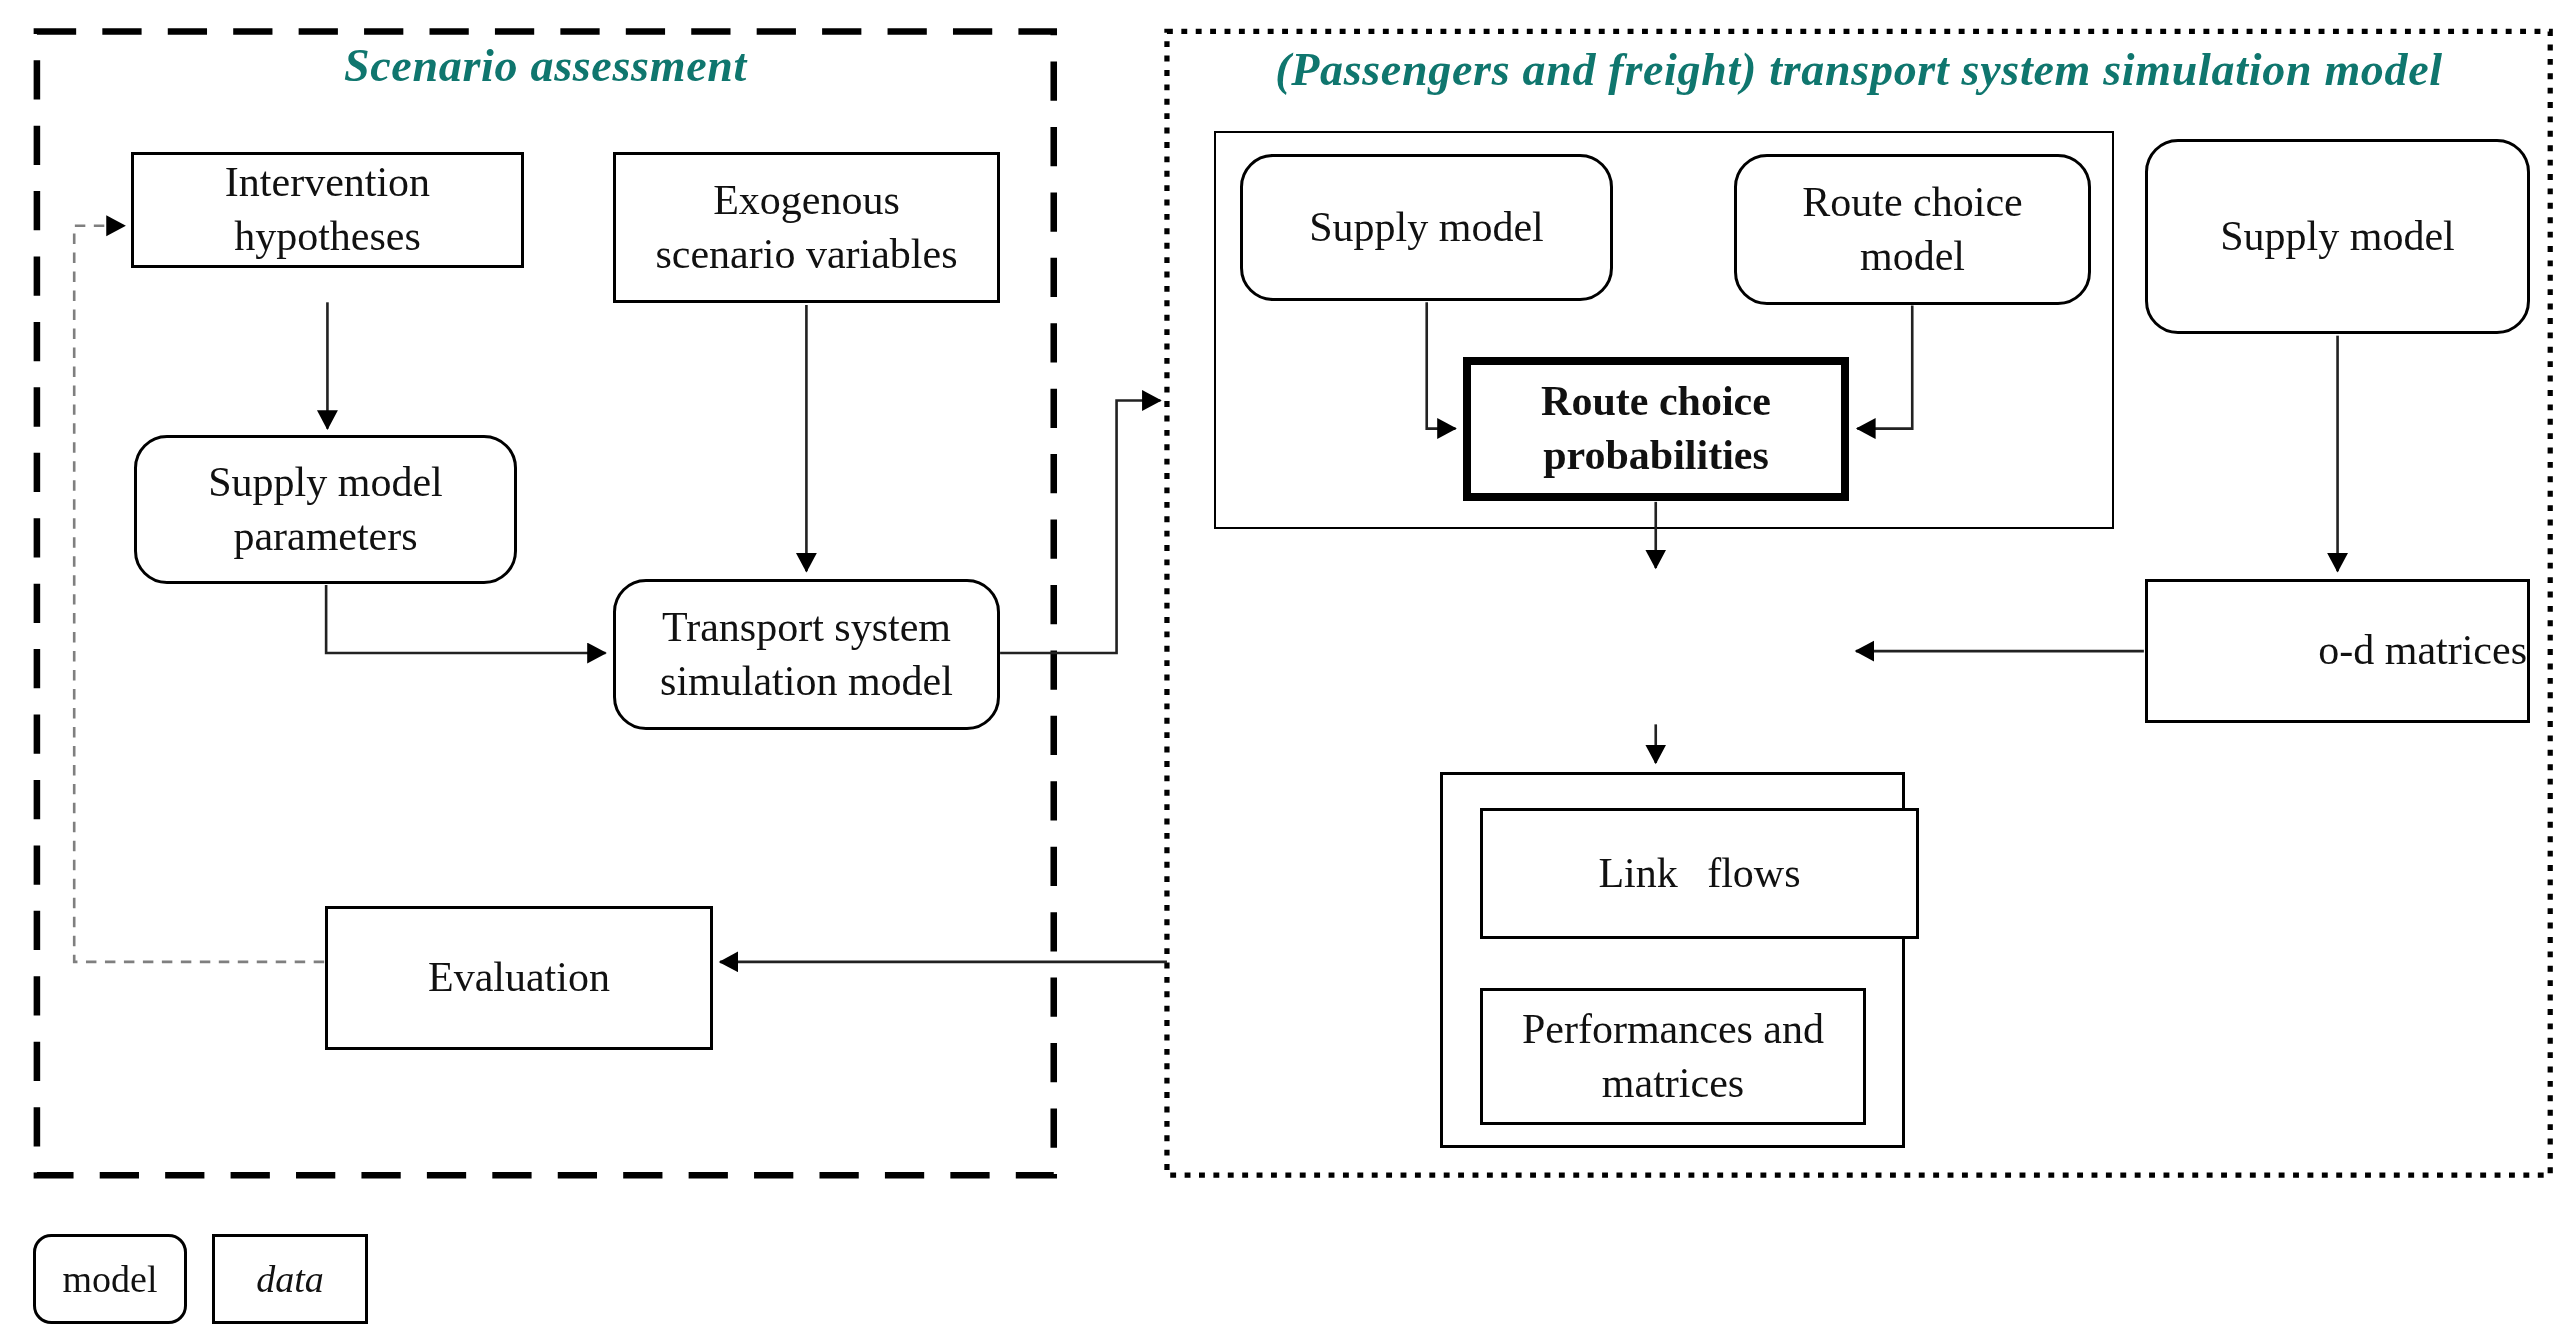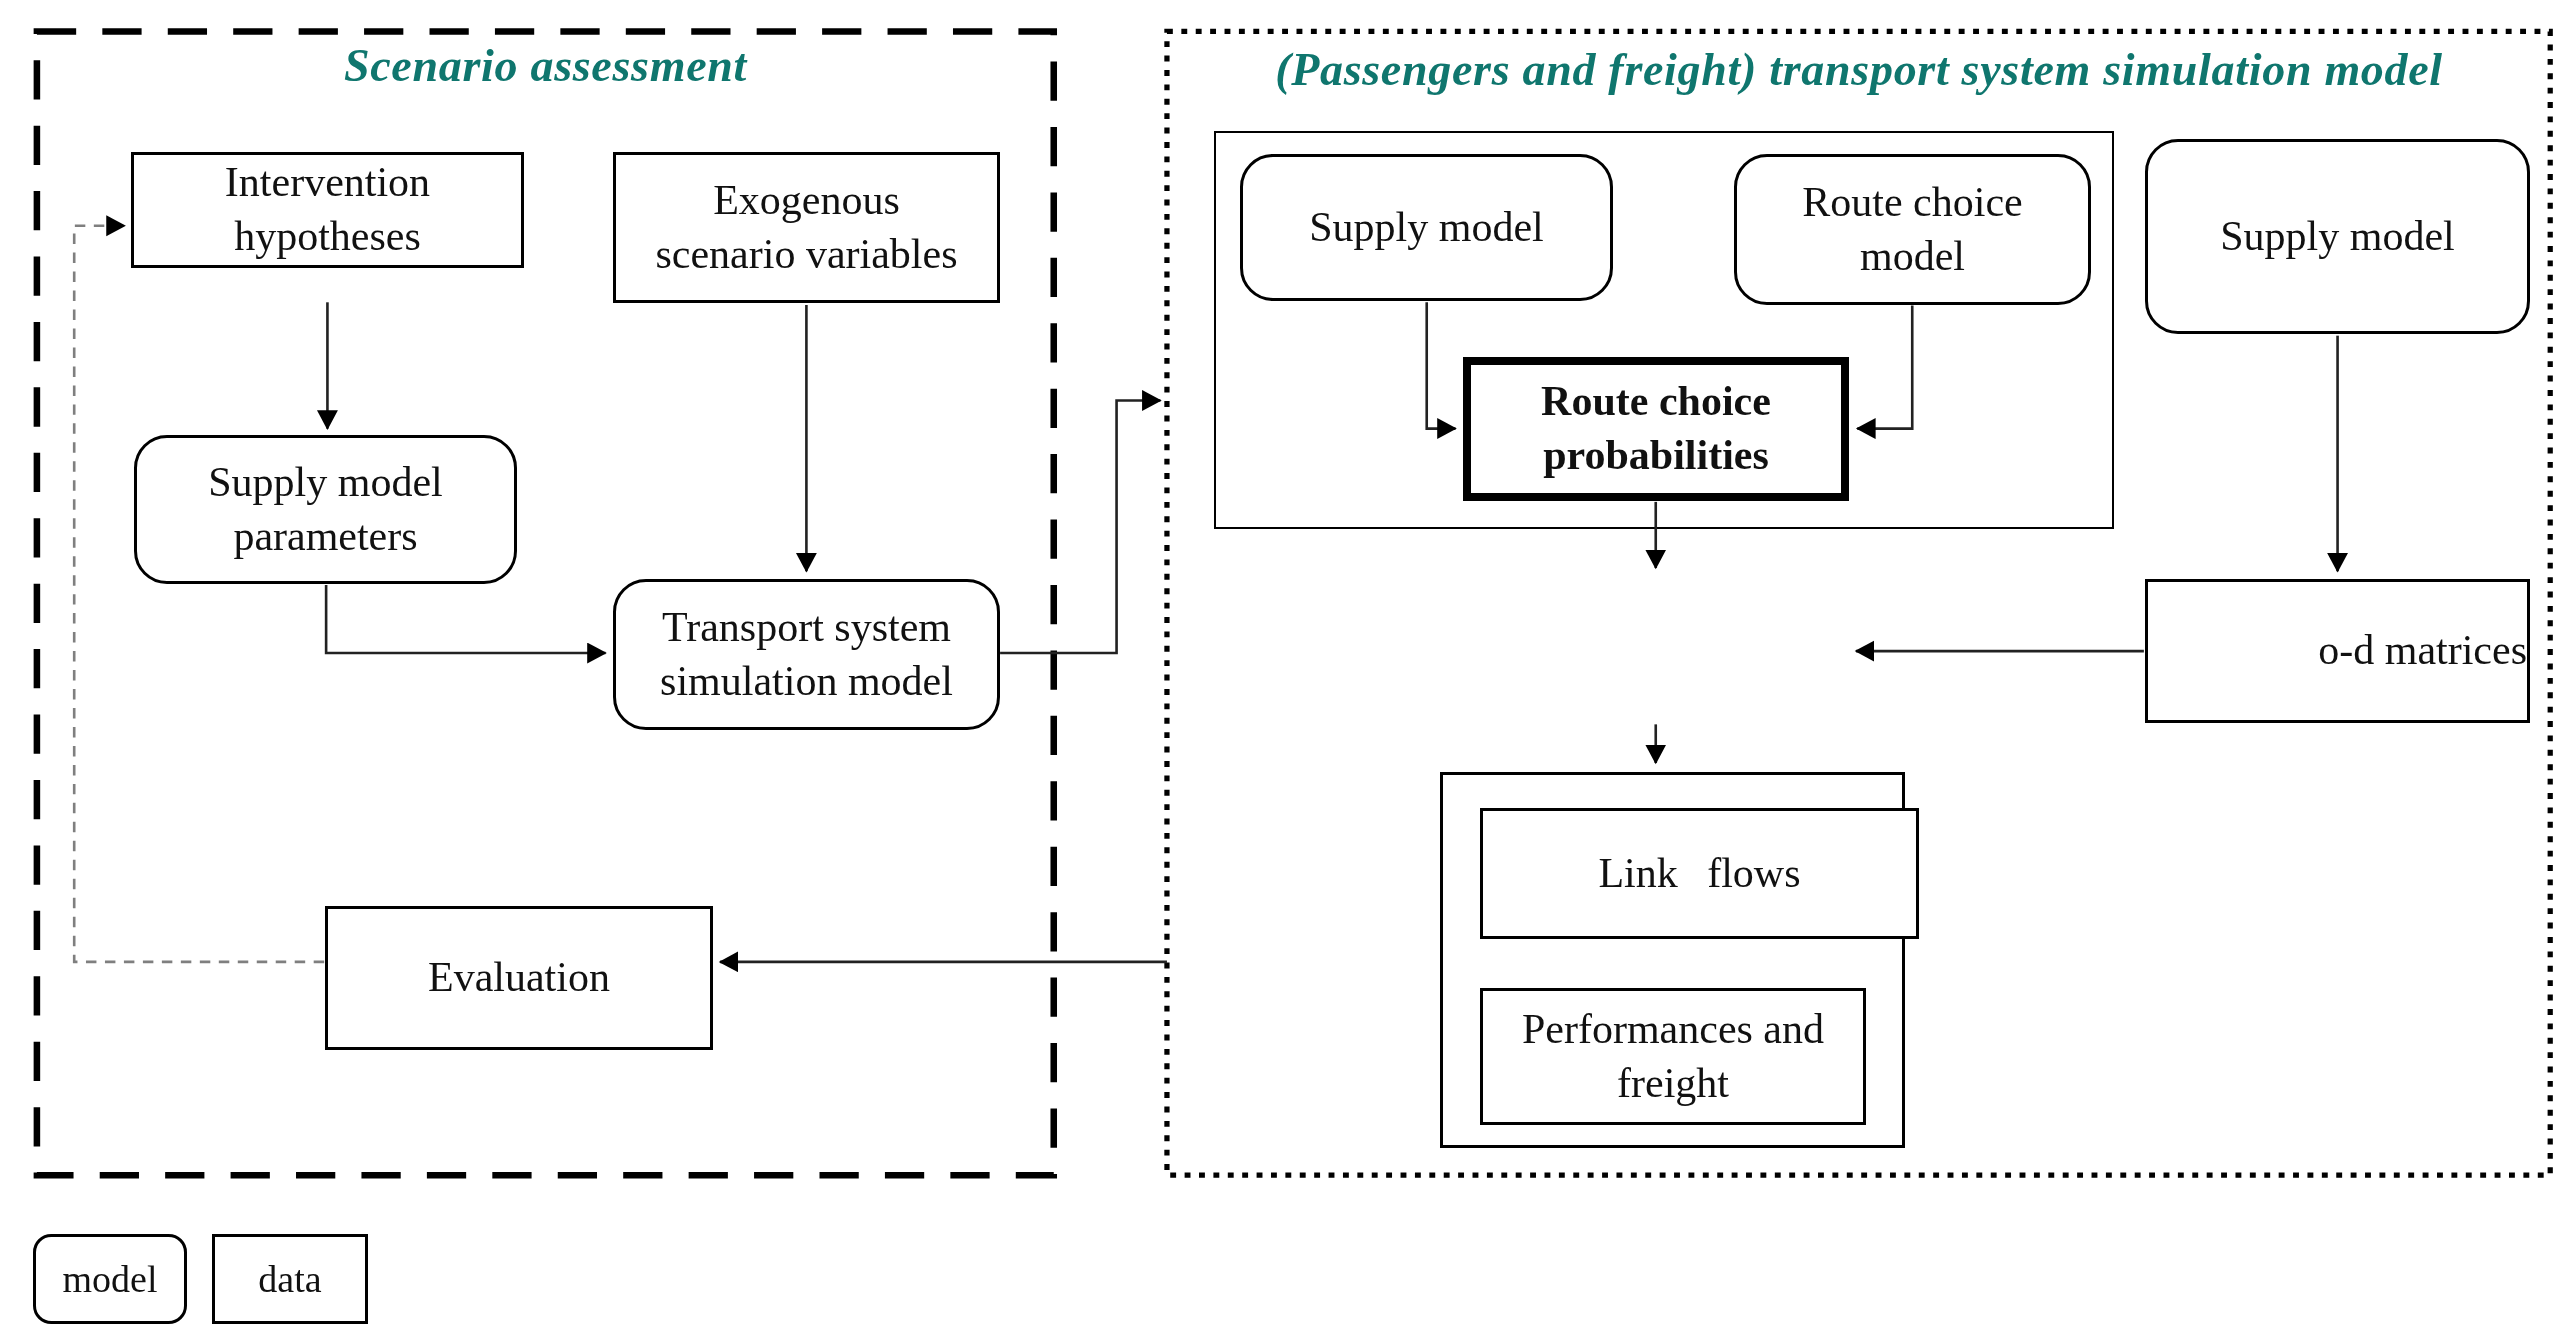--- a/index.html
+++ b/index.html
@@ -110,27 +110,27 @@
   <div class="box" style="left:2145px;top:579px;width:385px;height:144px;justify-content:flex-end;">
     <span class="label">o-d matrices</span>
   </div>
 
   <div class="box" style="left:1480px;top:808px;width:439px;height:131px;">
     <span class="label wordspread">Link flows</span>
   </div>
 
   <div class="box" style="left:1480px;top:988px;width:386px;height:137px;">
     <span class="label">Performances and
-freight</span>
+matrices</span>
   </div>
 
   <div class="box legend-box legend-round" style="left:33px;top:1234px;width:154px;height:90px;">
     <span class="label">model</span>
   </div>
-  <div class="box legend-box" style="left:212px;top:1234px;width:156px;height:90px;">
+  <div class="box legend-box" style="left:212px;top:1234px;width:156px;height:90px;font-style:italic;">
     <span class="label">data</span>
   </div>
 
   <svg id="connectors" width="2576" height="1327" viewBox="0 0 3936 2028">
     <defs>
       <marker id="ah" markerUnits="userSpaceOnUse" markerWidth="36" markerHeight="36" refX="28" refY="16" orient="auto">
         <path d="M0,0 L30,16 L0,32 Z" fill="#000000"></path>
       </marker>
     </defs>
 

